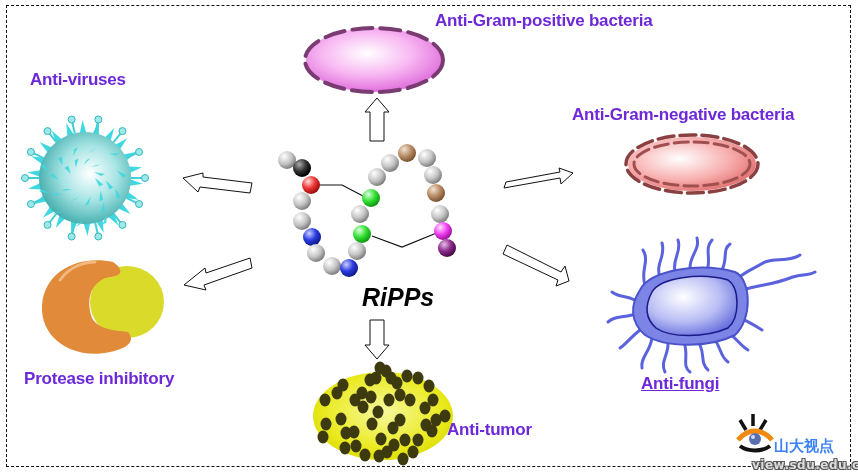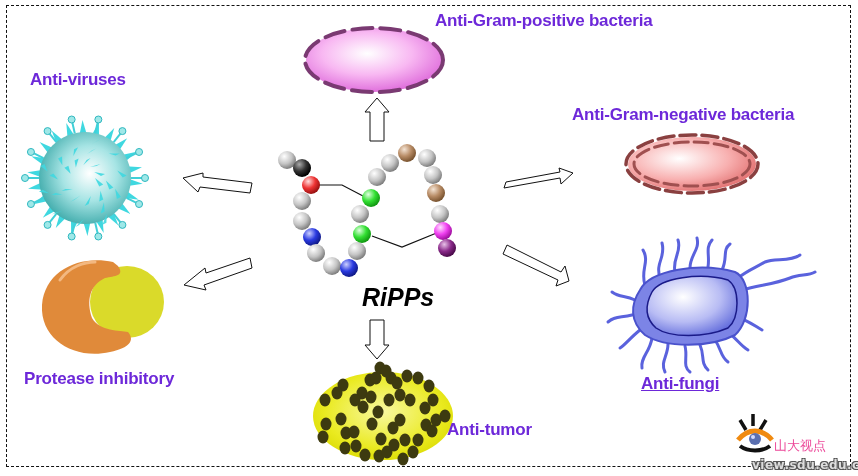--- a/index.html
+++ b/index.html
@@ -1,21 +1,21 @@
 <!DOCTYPE html>
 <html><head>
 <meta charset="utf-8">
 <style>
   html, body { margin: 0; padding: 0; background: #ffffff; }
   body { width: 858px; height: 476px; position: relative; overflow: hidden; font-family: "Liberation Sans", sans-serif; }
   .frame { position: absolute; left: 6px; top: 5px; width: 845px; height: 462px; border: 1.5px dashed #111; box-sizing: border-box; }
   .label { position: absolute; font-family: "Liberation Sans", sans-serif; font-weight: bold; color: #6d28d9; font-size: 17px; white-space: nowrap; letter-spacing: -0.2px; text-align: right; }
   .center-title { position: absolute; font-family: "Liberation Sans", sans-serif; font-weight: bold; font-style: italic; font-size: 25px; color: #000; }
   svg.layer { position: absolute; left: 0; top: 0; }
-  .logo-text { position: absolute; font-family: "DejaVu Sans", sans-serif; font-weight: normal; color: #ec4899; font-size: 13px; }
+  .logo-text { position: absolute; font-family: "DejaVu Sans", sans-serif; font-weight: bold; color: #3b82f6; font-size: 15px; }
   .logo-url { position: absolute; font-family: "DejaVu Sans", sans-serif; font-weight: bold; color: #ddd; font-size: 12px; letter-spacing: 0.5px; text-shadow: 1px 1px 0 #555, -1px -1px 0 #555, 1px -1px 0 #555, -1px 1px 0 #555; }
 </style>
 </head>
 <body>
 
 <div class="frame"></div>
 
 <svg class="layer" width="858" height="476" viewBox="0 0 858 476">
   <defs>
     <radialGradient id="gPink" cx="45%" cy="40%" r="60%">

